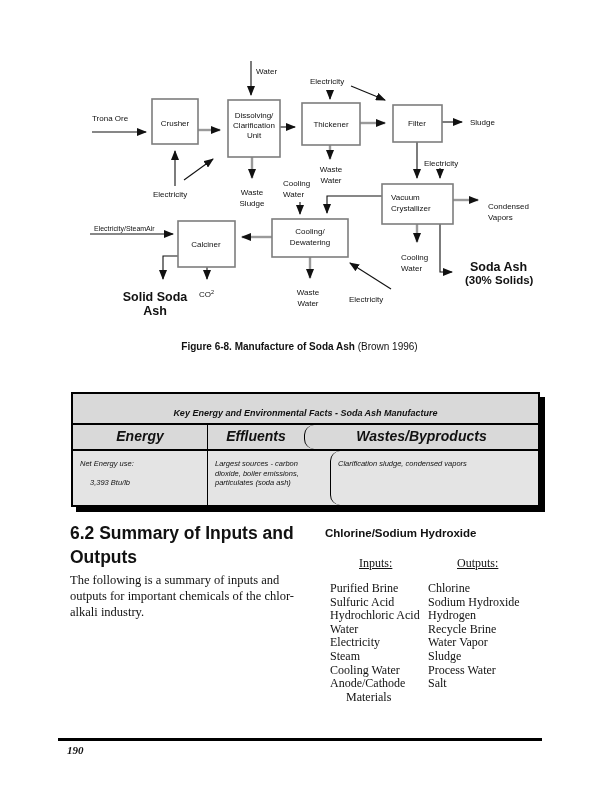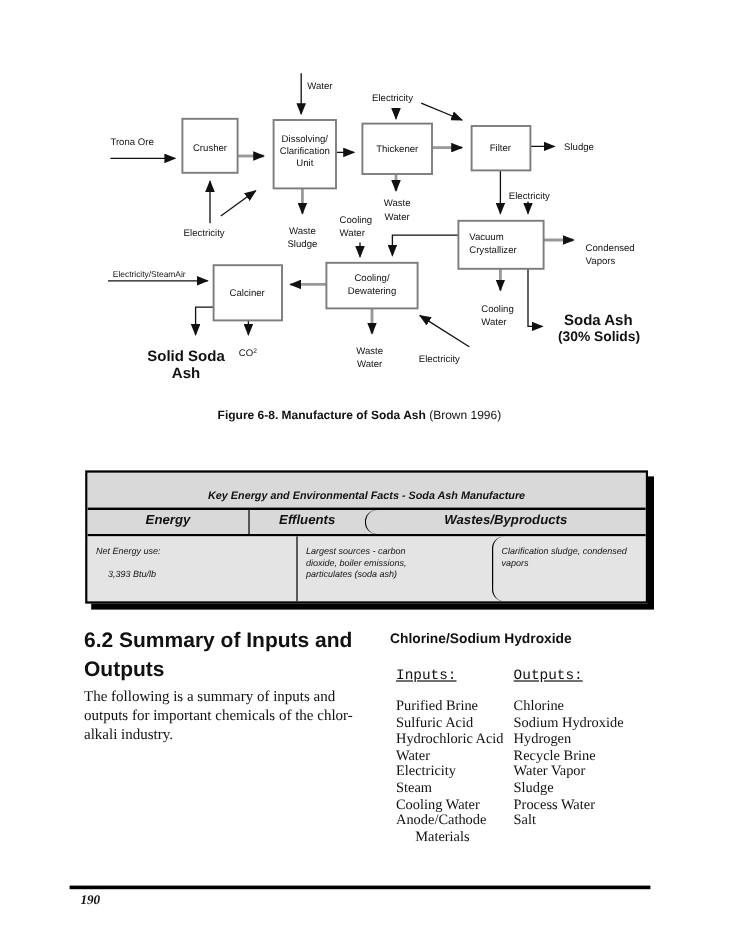--- a/index.html
+++ b/index.html
@@ -17,32 +17,32 @@
   svg text.b12{font-size:11.5px;font-weight:bold;}
   
   .caption{position:absolute;left:0;top:341px;width:599px;text-align:center;font-size:10px;}
   .caption .bld{font-weight:bold;}
   
   .facts-table{position:absolute;left:71px;top:392px;width:469px;box-sizing:border-box;
                border:2px solid #000;box-shadow:5px 5px 0 #000;background:#e4e4e4;}
   .t-title{background:#d9d9d9;text-align:center;font-weight:bold;font-style:italic;font-size:9px;
            padding:14px 0 5px 0;border-bottom:2px solid #000;}
   .t-head{display:flex;background:#d9d9d9;border-bottom:2px solid #000;}
-  .t-head .hc{font-weight:bold;font-style:italic;font-size:11px;text-align:center;padding:3px 0 5px 0;box-sizing:border-box;}
-  .t-body{display:flex;background:#e4e4e4;gap:40px;}
+  .t-head .hc{font-weight:bold;font-style:italic;font-size:14px;text-align:center;padding:3px 0 5px 0;box-sizing:border-box;}
+  .t-body{display:flex;background:#e4e4e4;}
   .t-body .bc{font-style:italic;font-size:7.5px;line-height:9.5px;padding:8px 6px 6px 7px;box-sizing:border-box;min-height:54px;}
   .c1{width:134px;}.c2{width:123px;border-left:1.5px solid #000;}
   .c3{width:97px;border-left:1.5px solid #000;}.c4{width:115px;border-left:1.5px solid #000;flex:1;border-radius:10px;}
   .energy2{margin-top:9px;padding-left:10px;}
   
   .sec-heading{position:absolute;left:70px;top:522px;width:252px;font-size:17.5px;font-weight:bold;line-height:23.5px;}
   .sec-body{position:absolute;left:70px;top:572px;font-family:"Liberation Serif",serif;font-size:12.5px;line-height:16.2px;}
   .sec-body div{white-space:nowrap;}
   .io-heading{position:absolute;left:325px;top:527px;font-size:11.5px;font-weight:bold;}
-  .io-label{position:absolute;top:556px;font-family:Liberation Mono, monospace;font-size:12px;text-decoration:underline;}
+  .io-label{position:absolute;top:556px;font-family:Liberation Serif, serif;font-size:12px;text-decoration:underline;margin-left:29px;}
   .io-label.in{left:330px;} .io-label.out{left:428px;}
   .io-list{position:absolute;top:582px;font-family:"Liberation Serif",serif;font-size:12px;line-height:13.6px;}
   .io-list.in{left:330px;} .io-list.out{left:428px;}
   .io-list div{white-space:nowrap;}
   .io-list div.hang{white-space:normal;width:96px;padding-left:16px;text-indent:-16px;}
   
   .footer-rule{position:absolute;left:58px;top:738px;width:484px;height:3px;background:#000;}
   .page-num{position:absolute;left:67px;top:744px;font-family:"Liberation Serif",serif;
             font-size:11px;font-weight:bold;font-style:italic;}
 </style>

